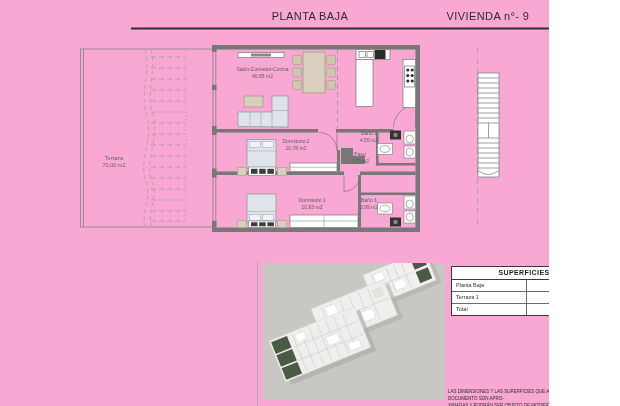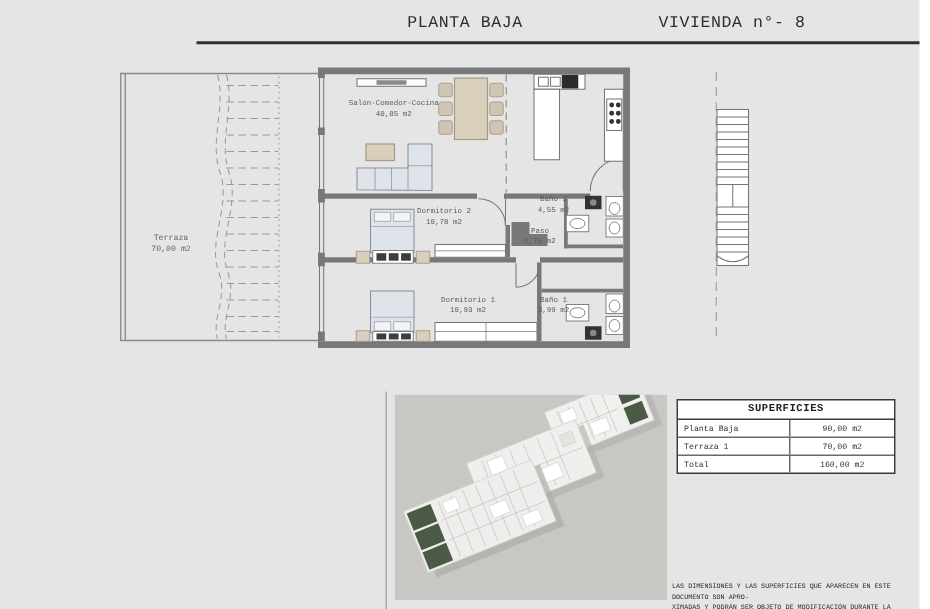--- a/index.html
+++ b/index.html
@@ -1,18 +1,18 @@
 <!DOCTYPE html>
 <html><head>
 <meta charset="utf-8">
 <style>
   html,body{margin:0;padding:0;background:#ffffff;}
   #sheet{
-    position:relative;width:613px;height:406px;background:#e5e5e5;overflow:hidden;
-    font-family:Liberation Mono, monospace;color:#2d2d2d;
+    position:relative;width:549px;height:406px;background:#f9a8d4;overflow:hidden;
+    font-family:Liberation Sans, sans-serif;color:#2d2d2d;
   }
   .abs{position:absolute;}
   .sheet-title{position:absolute;text-align:center;font-size:11px;letter-spacing:.4px;color:#2d2d2d;white-space:nowrap;}
   .room-label{position:absolute;text-align:center;color:#5c5c5c;font-size:5px;line-height:1.35;}
   .room-label span{display:block;}
   .room-label.big{font-size:5.5px;color:#666;}
   
   .sup-table{position:absolute;left:451px;top:266px;width:144px;border:1px solid #3a3a3a;background:#fff;}
   .sup-header{height:12px;line-height:12px;text-align:center;font-weight:bold;font-size:7px;
               letter-spacing:.4px;border-bottom:1px solid #3a3a3a;color:#1f1f1f;}
@@ -23,21 +23,21 @@
   .footnote{position:absolute;left:448px;top:389px;width:172px;font-size:4.5px;line-height:1.55;color:#2b2b2b;}
   .render-wrap{position:absolute;left:263px;top:263px;width:182px;height:137px;overflow:hidden;}
   svg{display:block;}
 </style>
 </head>
 <body>
 
 <div id="sheet">
 
   <div class="sheet-title" style="left:252px;top:10px;width:116px">PLANTA BAJA</div>
-  <div class="sheet-title" style="left:428px;top:10px;width:120px">VIVIENDA n°- 8</div>
+  <div class="sheet-title" style="left:428px;top:10px;width:120px">VIVIENDA n°- 9</div>
 
   <svg class="abs" style="left:0;top:0" width="620" height="406" viewBox="0 0 620 406">
 
     <line x1="131" y1="28.5" x2="618" y2="28.5" stroke="#2f2f2f" stroke-width="2"></line>
 
     <g stroke="#8a8a8a" stroke-width="0.9" fill="none">
       <line x1="80" y1="49" x2="212" y2="49"></line>
       <line x1="80" y1="227" x2="212" y2="227"></line>
       <line x1="80.5" y1="49" x2="80.5" y2="227"></line>
       <line x1="83.5" y1="49" x2="83.5" y2="227"></line>

